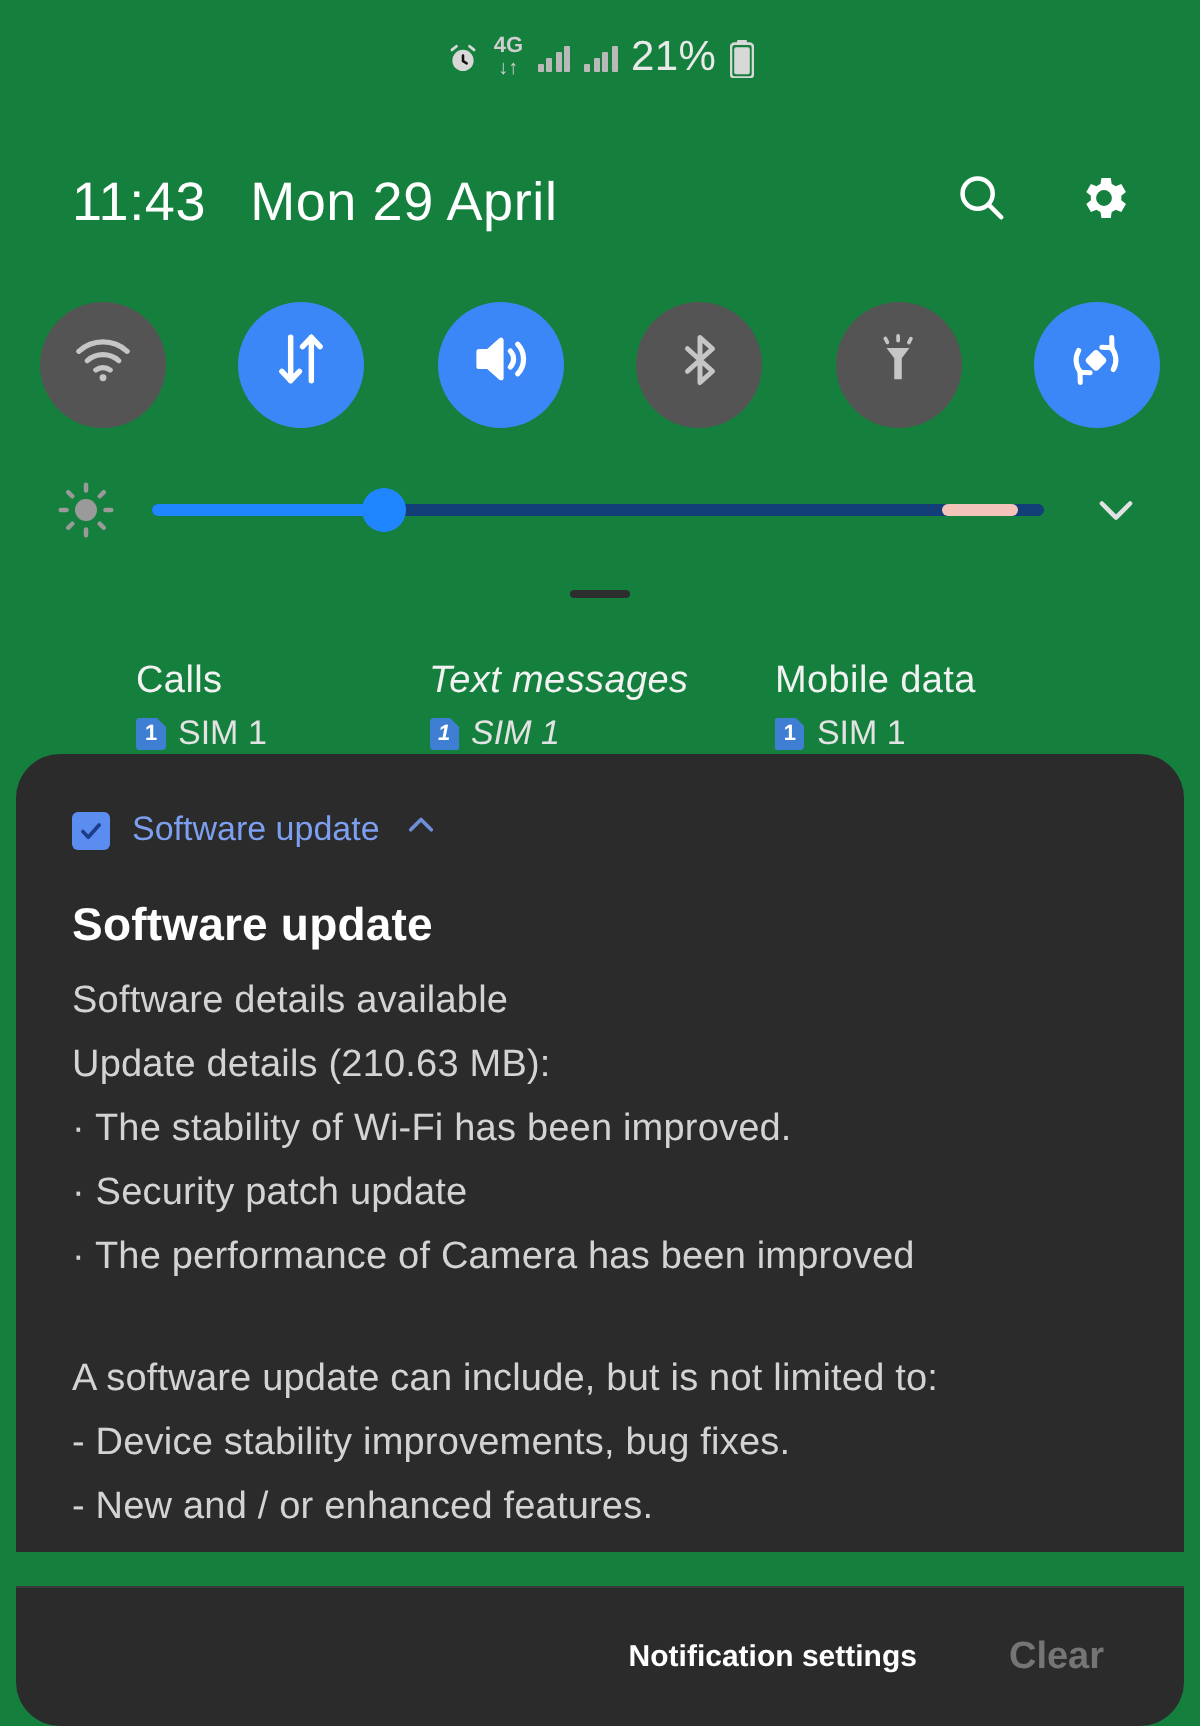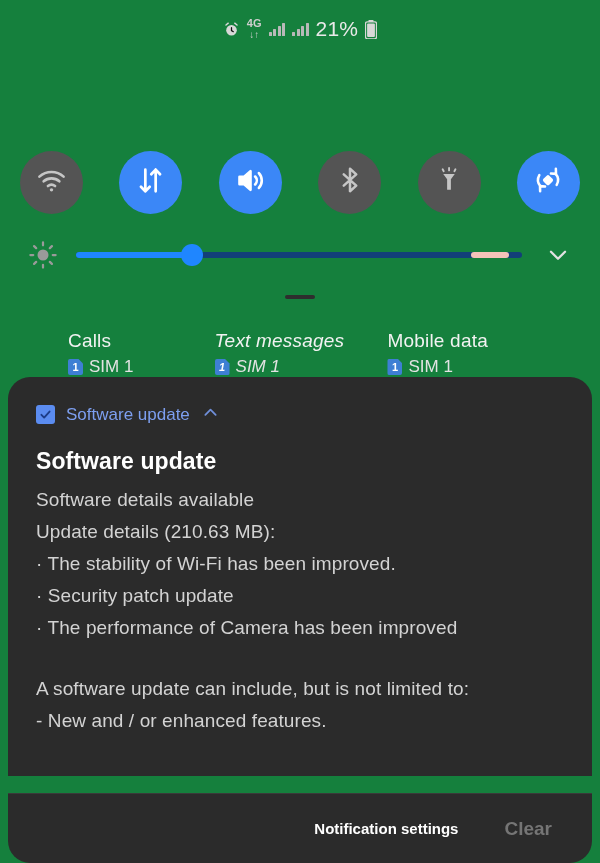--- a/index.html
+++ b/index.html
@@ -165,20 +165,38 @@
 
     <span class="sb-icon">
       <svg width="12" height="19" viewBox="0 0 12 19">
         <rect x="3.5" y="0" width="5" height="2" rx="0.6" fill="#d8d8d8"></rect>
         <rect x="0.5" y="1.8" width="11" height="17" rx="1.8" fill="none" stroke="#d8d8d8" stroke-width="1.3"></rect>
         <rect x="2.1" y="3.6" width="7.8" height="13.5" rx="1" fill="#d8d8d8"></rect>
       </svg>
     </span>
   </div>
 
+  <div class="qs-header">
+    <span class="clock">11:43</span>
+    <span class="date">Mon 29 April</span>
+
+    <span class="hdr-actions">
+      <span>
+        <svg width="27" height="27" viewBox="0 0 24 24" fill="none" stroke="#ffffff" stroke-width="2" stroke-linecap="round">
+          <circle cx="10.5" cy="10.5" r="6.7"></circle>
+          <path d="M15.6 15.6L21 21"></path>
+        </svg>
+      </span>
+      <span>
+        <svg width="28" height="28" viewBox="0 0 24 24" fill="#ffffff">
+          <path d="M19.4 13a7.6 7.6 0 000-2l2-1.6-2-3.4-2.4 1a7.5 7.5 0 00-1.7-1l-.4-2.6h-4l-.4 2.6a7.5 7.5 0 00-1.7 1l-2.4-1-2 3.4 2 1.6a7.6 7.6 0 000 2l-2 1.6 2 3.4 2.4-1c.5.4 1.1.8 1.7 1l.4 2.6h4l.4-2.6c.6-.2 1.2-.6 1.7-1l2.4 1 2-3.4-2-1.6zM12 15.4A3.4 3.4 0 1112 8.6a3.4 3.4 0 010 6.8z"></path>
+        </svg>
+      </span>
+    </span>
+  </div>
 
   <div class="toggles">
 
     <div class="tgl off">
       <span>
         <svg width="33" height="33" viewBox="0 0 24 24" fill="none" stroke="#c6c6c6" stroke-width="1.9" stroke-linecap="round">
           <path d="M3.2 9.2a13 13 0 0117.6 0"></path>
           <path d="M6.3 12.6a8.6 8.6 0 0111.4 0"></path>
           <path d="M9.4 16a4.2 4.2 0 015.2 0"></path>
           <circle cx="12" cy="18.8" r="1.25" fill="#c6c6c6" stroke="none"></circle>
@@ -307,20 +325,21 @@
 
     <div class="body-line first">Software details available</div>
     <div class="body-line">Update details (210.63 MB):</div>
     <div class="body-line">· The stability of Wi-Fi has been improved.</div>
     <div class="body-line">· Security patch update</div>
     <div class="body-line">· The performance of Camera has been improved</div>
 
     <div class="gap"></div>
 
     <div class="body-line">A software update can include, but is not limited to:</div>
+    <div class="body-line"> - Device stability improvements, bug fixes.</div>
     <div class="body-line"> - New and / or enhanced features.</div>
   </div>
 
   <div class="actionbar">
     <span class="act-settings">Notification settings</span>
     <span class="act-clear">Clear</span>
   </div>
 
 </div>
 

